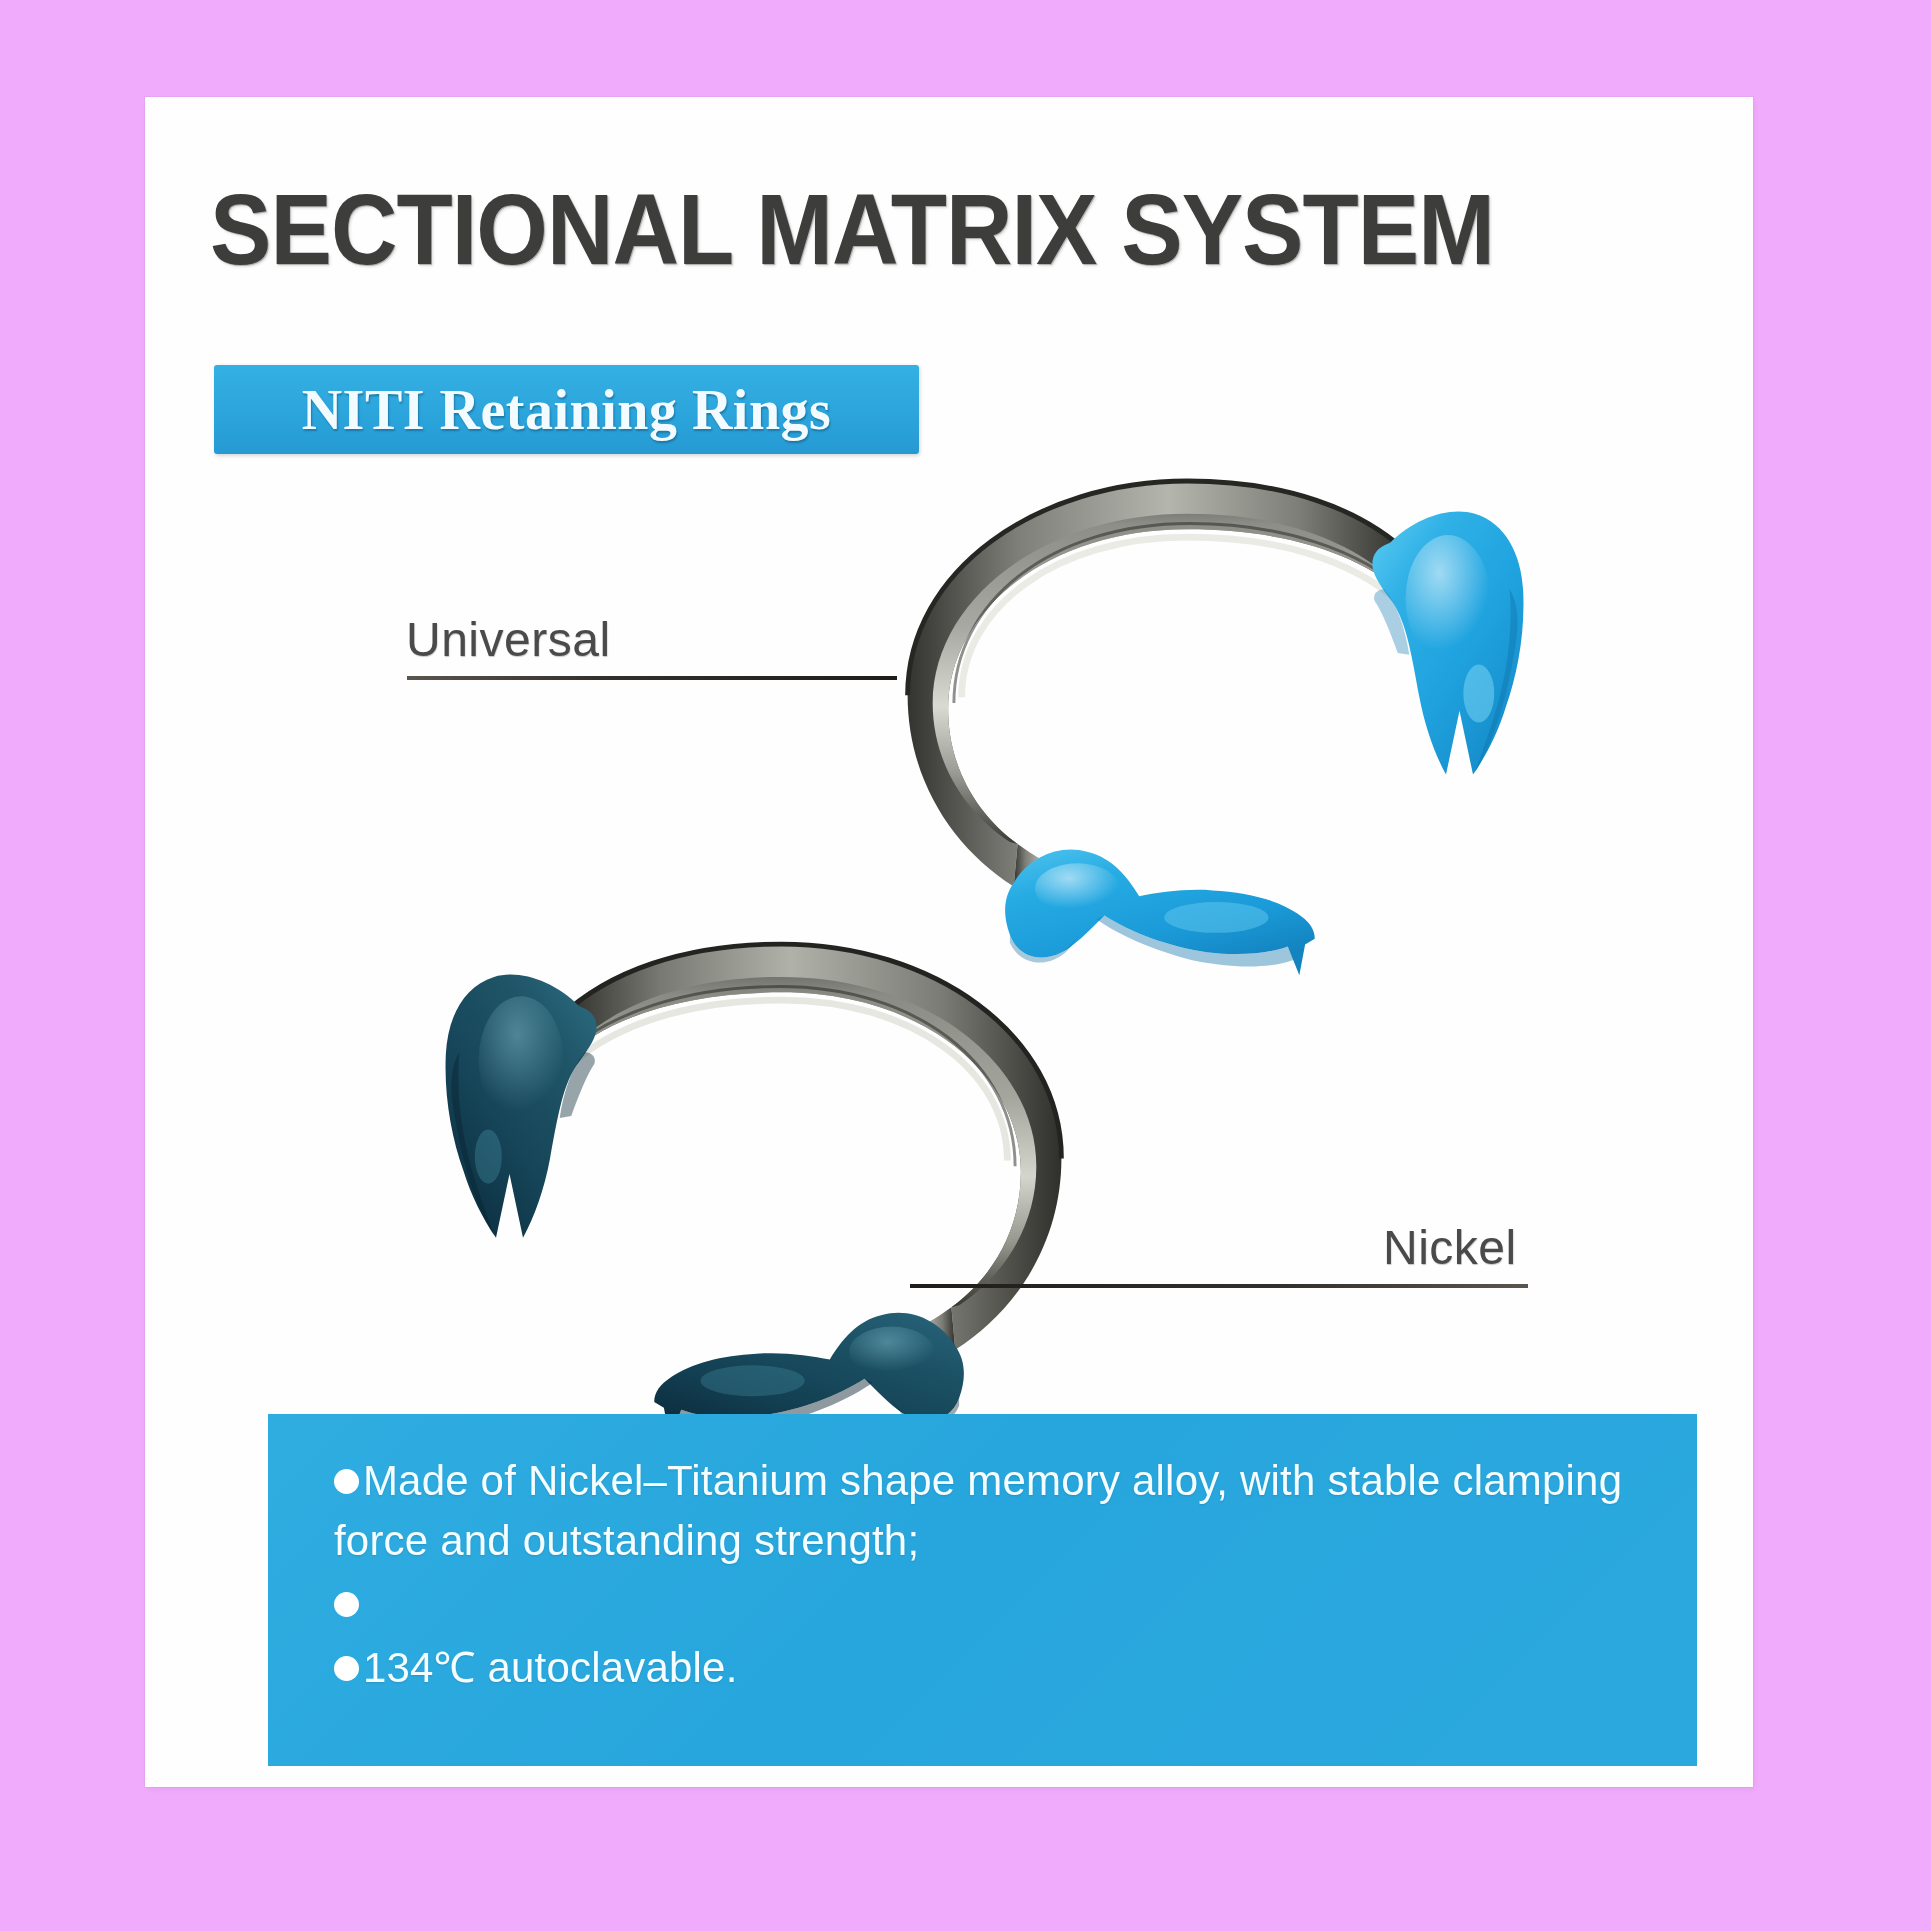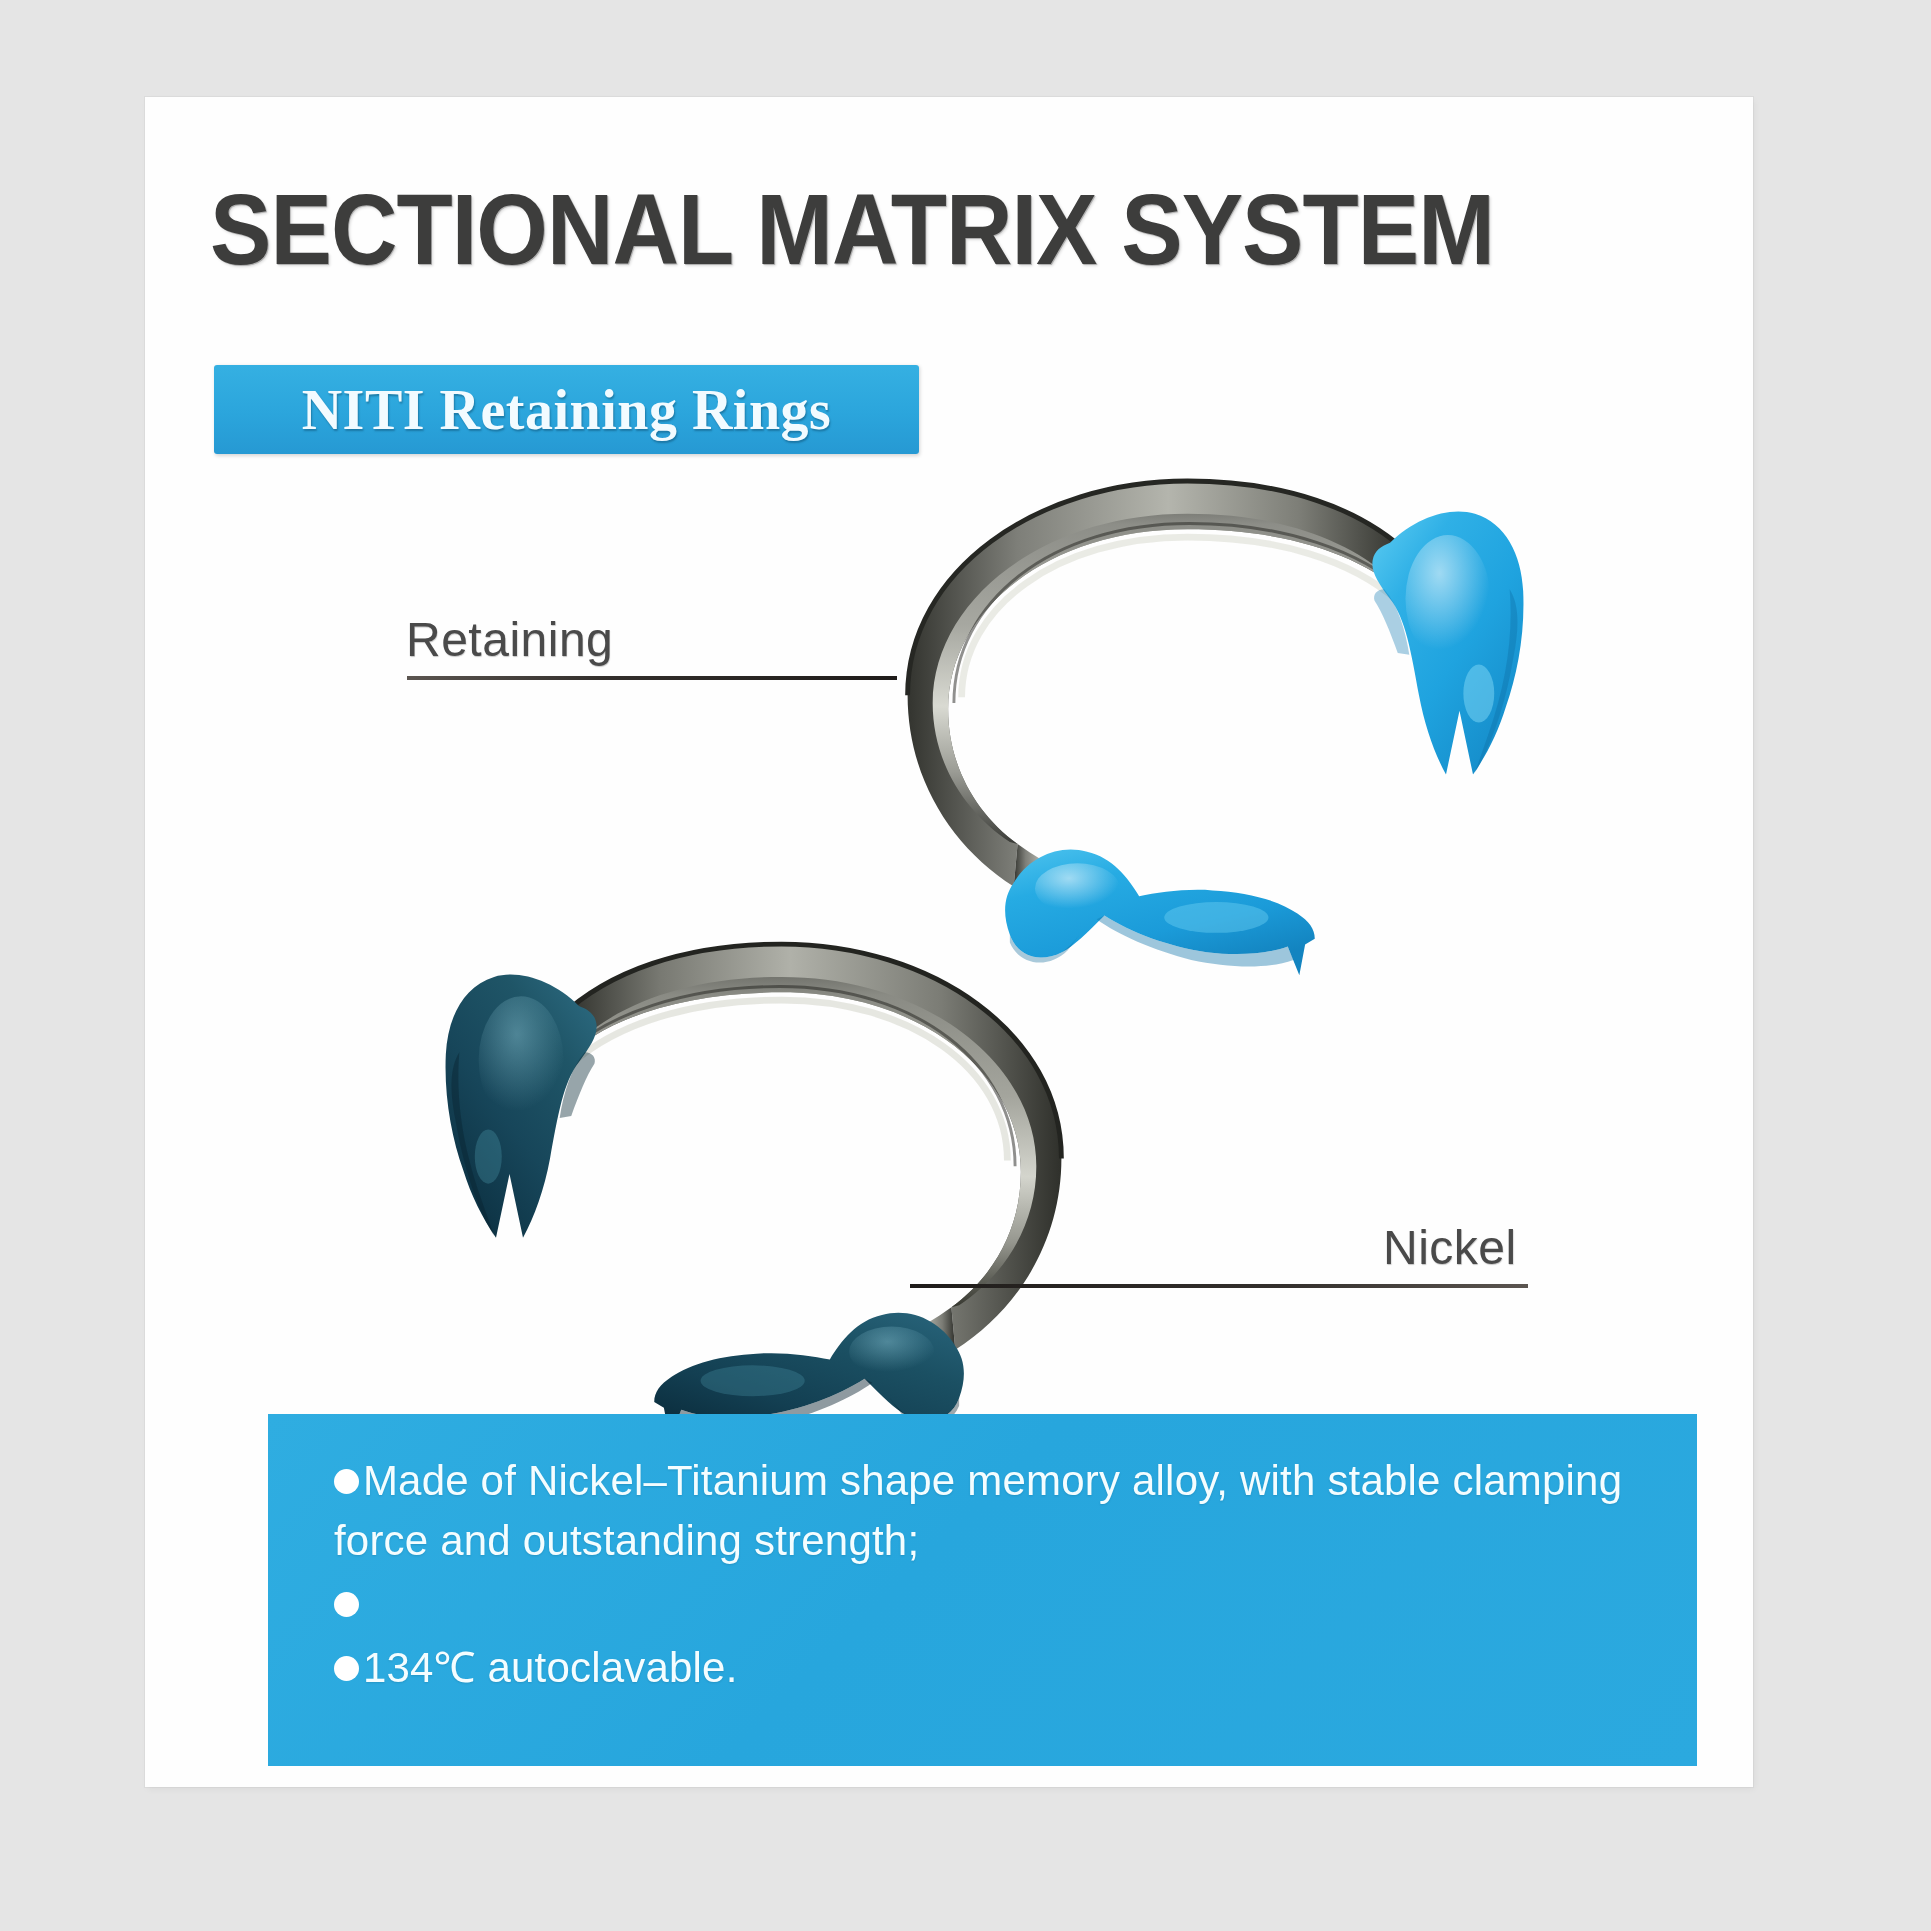--- a/index.html
+++ b/index.html
@@ -9,21 +9,21 @@
     height: 1931px;
     background: #ffffff;
     font-family: "Liberation Sans", sans-serif;
     overflow: hidden;
   }
 
   #stage {
     position: relative;
     width: 1931px;
     height: 1931px;
-    background: #e5e5e5;
+    background: #f0abfc;
   }
 
   
   .card {
     position: absolute;
     left: 145px;
     top: 97px;
     width: 1608px;
     height: 1690px;
     background: #fefefe;
@@ -384,21 +384,21 @@
                C 602 476 600 458 590 444 Z" fill="url(#nTine2)"></path>
       <ellipse cx="524" cy="450" rx="44" ry="26" fill="url(#nGloss)"></ellipse>
       <ellipse cx="380" cy="480" rx="54" ry="16" fill="#4b97ac" opacity="0.3"></ellipse>
       <path d="M 496 478 C 468 496 430 510 390 516 C 358 520 328 518 306 510
                L 300 524 C 328 534 368 532 406 524 C 446 514 482 498 504 482 Z" fill="#08222e" opacity="0.45"></path>
       <path d="M 594 498 C 586 520 564 528 540 516 C 534 512 528 506 522 498
                L 534 514 C 554 534 584 530 594 506 Z" fill="#061d27" opacity="0.38"></path>
     </g>
   </svg>
 
-  <div class="callout-label" id="label-universal">Retaining</div>
+  <div class="callout-label" id="label-universal">Universal</div>
   <div class="callout-line" id="line-universal"></div>
 
   <div class="callout-label" id="label-narrow">Nickel</div>
   <div class="callout-line" id="line-narrow"></div>
 
   <div class="feature-box">
     <ul class="feature-list">
       <li class="feature-item">
         <span class="bullet-dot"></span><span>Made of Nickel–Titanium shape memory alloy, with stable clamping force and outstanding strength;</span>
       </li>

